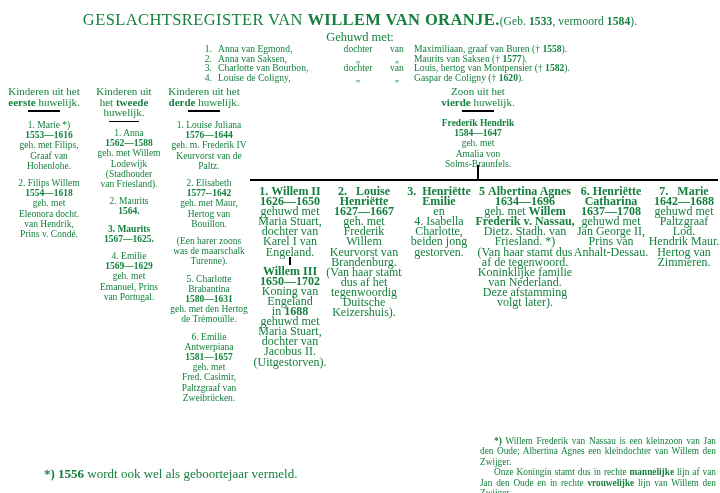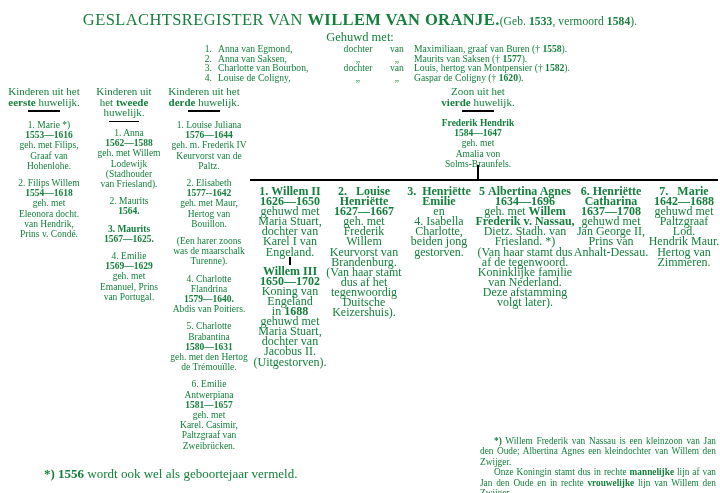--- a/index.html
+++ b/index.html
@@ -259,38 +259,32 @@
       <div class="ln">geh. met Maur,</div>
       <div class="ln">Hertog van</div>
       <div class="ln">Bouillon.</div>
     </div>
     <div class="entry">
       <div class="ln">(Een harer zoons</div>
       <div class="ln">was de maarschalk</div>
       <div class="ln">Turenne).</div>
     </div>
     <div class="entry">
-      <div class="ln">4.     Charlotte</div>
-      <div class="ln">Flandrina</div>
-      <div class="ln b">1579—1640.</div>
-      <div class="ln">Abdis van  Poitiers.</div>
-    </div>
-    <div class="entry">
       <div class="ln">5.     Charlotte</div>
       <div class="ln">Brabantina</div>
       <div class="ln b">1580—1631</div>
       <div class="ln">geh. met den Hertog</div>
       <div class="ln">de Trémouïlle.</div>
     </div>
     <div class="entry">
       <div class="ln">6.      Emilie</div>
       <div class="ln">Antwerpiana</div>
       <div class="ln b">1581—1657</div>
       <div class="ln">geh. met</div>
-      <div class="ln">Karel. Casimir,</div>
+      <div class="ln">Fred. Casimir,</div>
       <div class="ln">Paltzgraaf van</div>
       <div class="ln">Zweibrücken.</div>
     </div>
   </div>
 
   <div class="colbody" style="left:424px; top:118px; width:108px;">
     <div class="ln b">Frederik Hendrik</div>
     <div class="ln b">1584—1647</div>
     <div class="ln">geh. met</div>
     <div class="ln">Amalia von</div>

